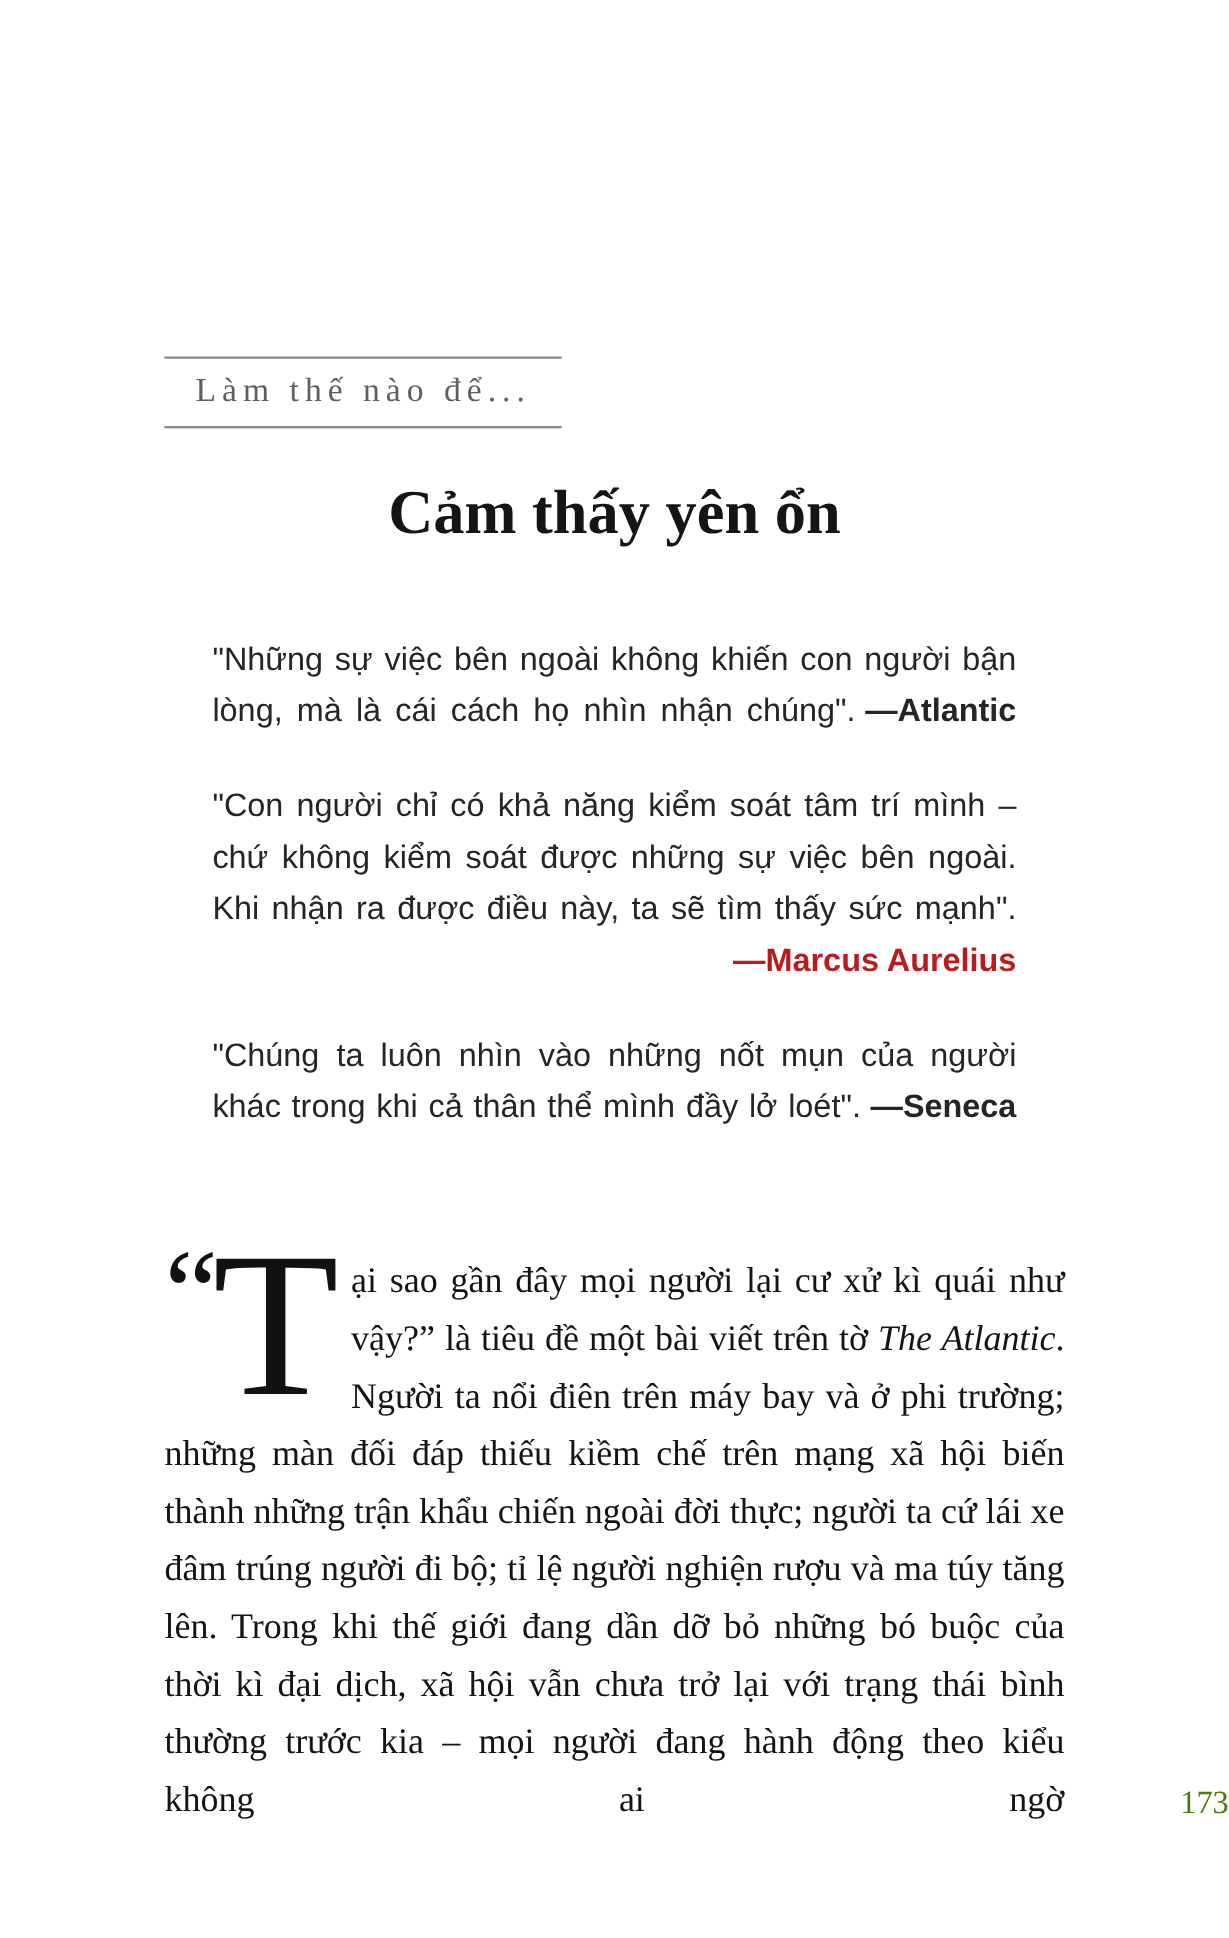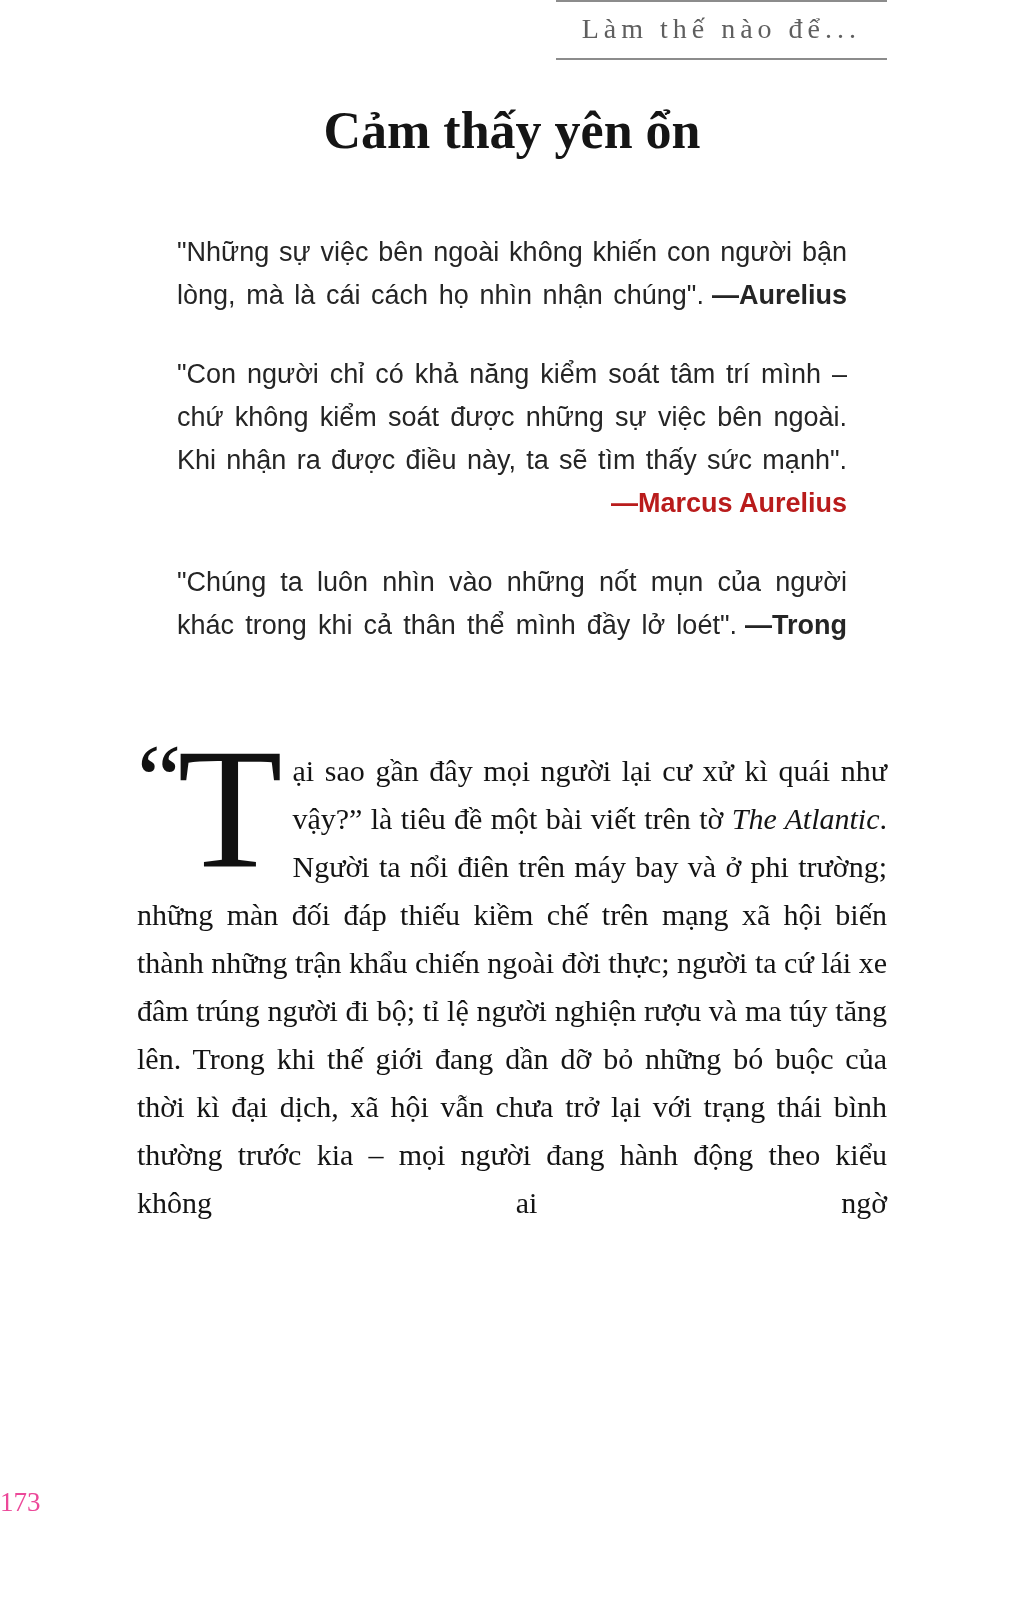--- a/index.html
+++ b/index.html
@@ -16,21 +16,22 @@
     overflow: hidden;
     font-family: "Liberation Serif", serif;
     color: #1a1a1a;
   }
   .content {
     margin: 0 137px;
   }
 
   
   .chapter-label-wrap {
-    text-align: right;
+    padding-top: 297px;
+    text-align: left;
   }
   .chapter-label-box {
     display: inline-block;
     border-top: 2px solid #8c8c8c;
     border-bottom: 2px solid #8c8c8c;
     padding: 11px 26px 13px 26px;
     min-width: 255px;
   }
   .chapter-label {
     font-family: "Liberation Serif", serif;
@@ -113,53 +114,53 @@
     color: #111111;
   }
   .italic { font-style: italic; }
 
   
   .page-number {
     position: absolute;
     left: 0;
     right: 0;
     top: 1487px;
-    text-align: left;
+    text-align: right;
     font-family: "Liberation Serif", serif;
     font-size: 27px;
-    color: #ec4899;
+    color: #4d7c0f;
   }
 </style>
 </head>
 <body>
 
 <div class="page">
   <div class="content">
 
     <div class="chapter-label-wrap">
       <div class="chapter-label-box">
         <span class="chapter-label">Làm thế nào để...</span>
       </div>
     </div>
 
     <h1 class="page-title">Cảm thấy yên ổn</h1>
 
     <div class="quotes">
 
       <div class="quote-block">
-        <p class="quote-text"><span>"Những sự việc bên ngoài không khiến con người bận lòng, mà là cái cách họ nhìn nhận chúng".</span><span class="quote-attrib-inline">—Aurelius</span></p>
+        <p class="quote-text"><span>"Những sự việc bên ngoài không khiến con người bận lòng, mà là cái cách họ nhìn nhận chúng".</span><span class="quote-attrib-inline">—Atlantic</span></p>
       </div>
 
       <div class="quote-block">
         <p class="quote-text"><span>"Con người chỉ có khả năng kiểm soát tâm trí mình – chứ không kiểm soát được những sự việc bên ngoài. Khi nhận ra được điều này, ta sẽ tìm thấy sức mạnh".</span></p>
         <p class="quote-attrib-line">—Marcus Aurelius</p>
       </div>
 
       <div class="quote-block">
-        <p class="quote-text"><span>"Chúng ta luôn nhìn vào những nốt mụn của người khác trong khi cả thân thể mình đầy lở loét".</span><span class="quote-attrib-inline">—Trong</span></p>
+        <p class="quote-text"><span>"Chúng ta luôn nhìn vào những nốt mụn của người khác trong khi cả thân thể mình đầy lở loét".</span><span class="quote-attrib-inline">—Seneca</span></p>
       </div>
 
     </div>
 
     <div class="body-text">
       <span class="lead-float">
           <span class="open-quote">“</span>
           <span class="drop-cap">T</span>
         </span><span><span>ại sao gần đây mọi người lại cư xử kì quái như vậy?” là tiêu đề một bài viết trên tờ </span><span class="italic">The Atlantic</span><span>. Người ta nổi điên trên máy bay và ở phi trường; những màn đối đáp thiếu kiềm chế trên mạng xã hội biến thành những trận khẩu chiến ngoài đời thực; người ta cứ lái xe đâm trúng người đi bộ; tỉ lệ người nghiện rượu và ma túy tăng lên. Trong khi thế giới đang dần dỡ bỏ những bó buộc của thời kì đại dịch, xã hội vẫn chưa trở lại với trạng thái bình thường trước kia – mọi người đang hành động theo kiểu không ai ngờ</span></span>
     </div>

